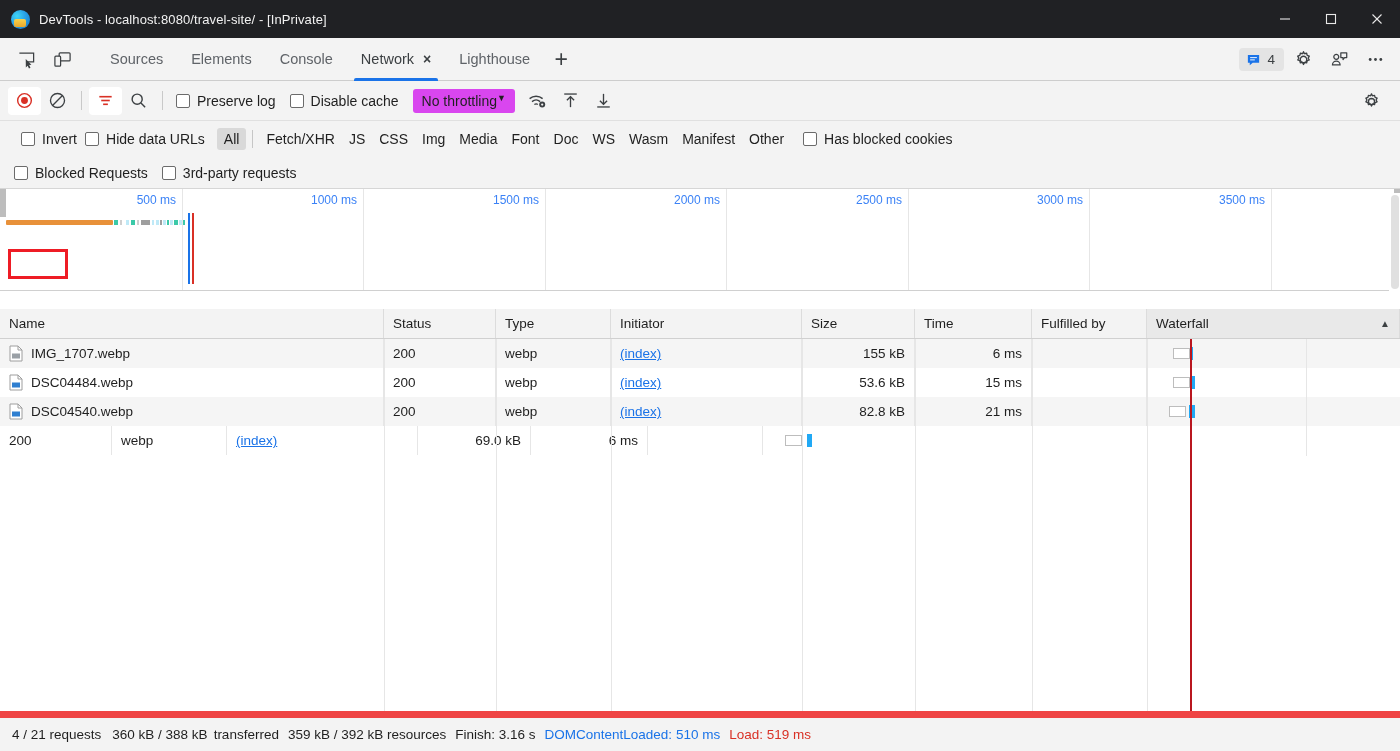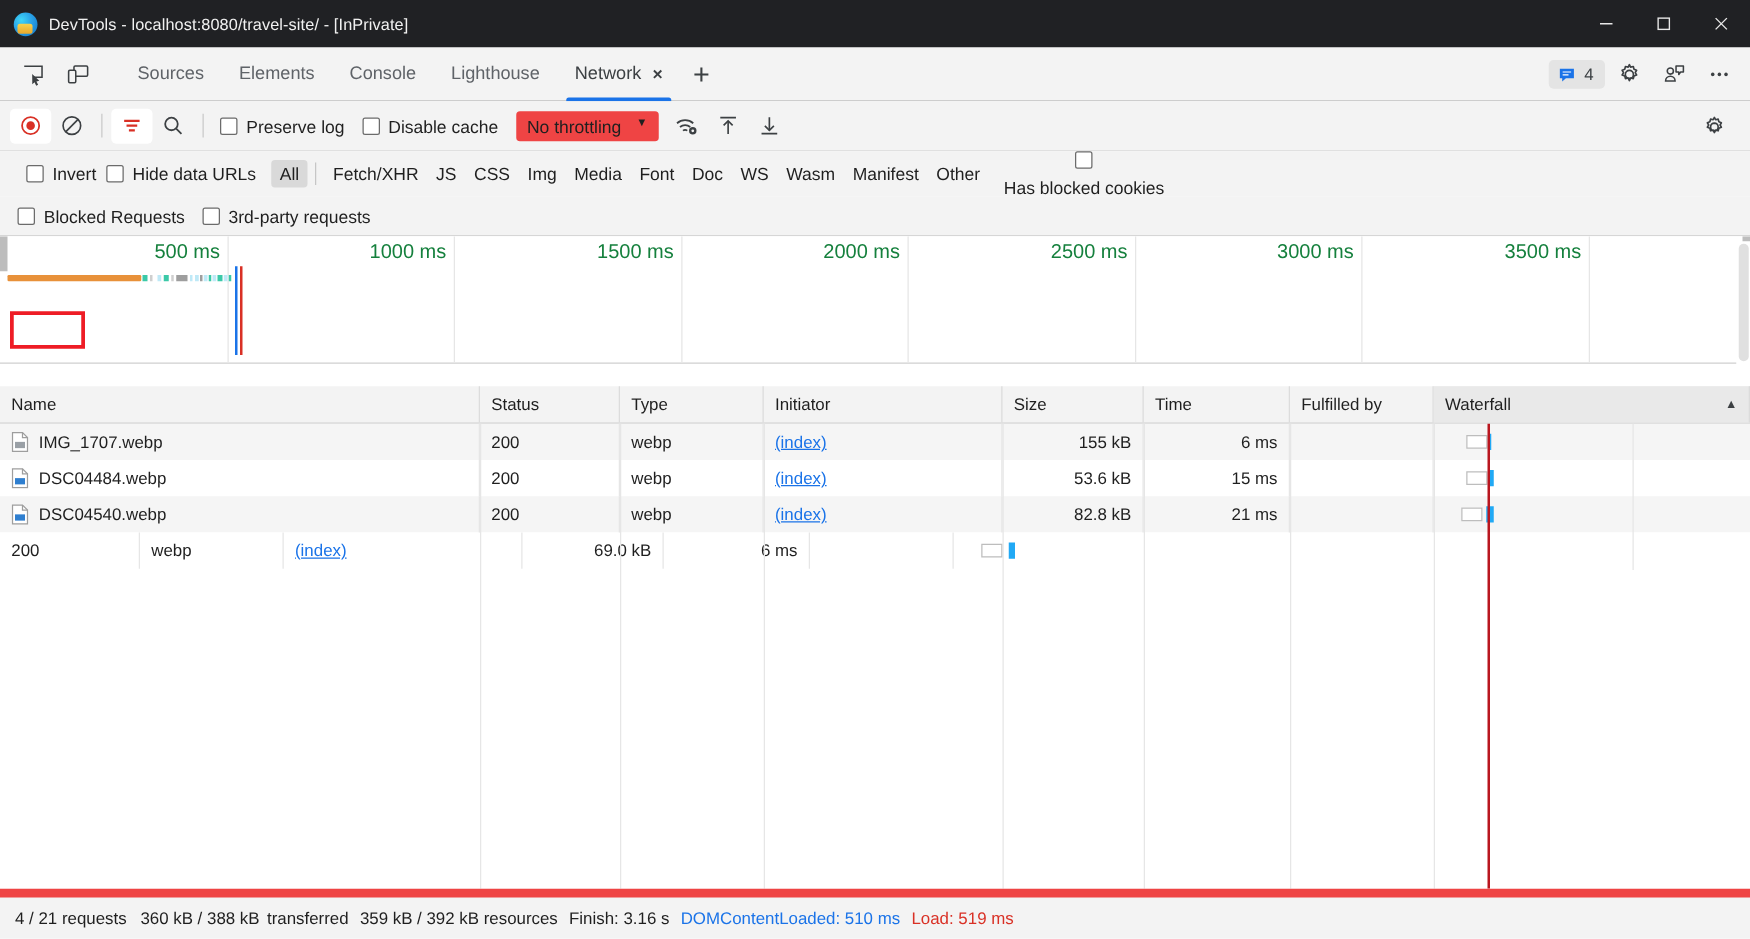--- a/index.html
+++ b/index.html
@@ -87,21 +87,21 @@
   }
   .tool-btn.on { background:#ffffff; }
   .divider-v { width:1px; height:19px; background:#c9c9c9; margin:0 7px; }
   .chk-wrap { display:flex; align-items:center; gap:7px; margin-left:6px; margin-right:8px; }
   .chk {
     width:14px; height:14px; border:1.4px solid #6b6b6b; border-radius:2px;
     background:#fff; flex:none;
   }
   .chk-label { font-size:14px; color:#1f1f1f; white-space:nowrap; }
   .throttle {
-    display:flex; align-items:flex-start; gap:12px; background:#ef4444;
+    display:flex; align-items:flex-start; gap:0; background:#d946ef;
     border-radius:3px; padding:4px 9px; margin-left:6px; margin-right:6px;
   }
   .throttle-text { font-size:14px; color:#1f1f1f; white-space:nowrap; }
   .caret { font-size:9px; color:#1f1f1f; }
   .toolbar-gear { position:absolute; right:12px; top:6px; }
 
   
   .filter-row {
     height:36px; background:#f3f3f3; display:flex; align-items:center;
     padding-left:8px; position:relative;
@@ -141,21 +141,21 @@
   .ov-left-handle {
     position:absolute; left:0; top:0; width:6px; height:28px; background:#bdbdbd;
   }
   .ov-right-handle {
     position:absolute; right:0; top:0; width:6px; height:28px; background:#bdbdbd;
   }
   .ov-tick {
     position:absolute; top:0; bottom:0; width:1px; background:#e6e6e6;
   }
   .ov-label {
-    position:absolute; top:4px; font-size:16px; color:#15803d;
+    position:absolute; top:4px; font-size:12px; color:#3b82f6;
     transform:translateX(-100%); padding-right:6px; white-space:nowrap;
   }
   .ov-bar-orange {
     position:absolute; height:5px; background:#e8913a; top:31px; border-radius:1px;
   }
   .ov-dash { position:absolute; height:5px; top:31px; }
   .ov-vline { position:absolute; top:24px; bottom:6px; width:1.5px; }
 
   
   .table { position:absolute; left:0; right:0; top:309px; bottom:40px; background:#fff; }
@@ -256,27 +256,27 @@
   <div class="tabs">
     <div class="tab">
         <span>Sources</span>
       </div>
     <div class="tab">
         <span>Elements</span>
       </div>
     <div class="tab">
         <span>Console</span>
       </div>
-    <div class="tab">
-        <span>Lighthouse</span>
-      </div>
     <div class="tab active">
       <span>Network</span>
       <span class="tab-close">×</span>
     </div>
+    <div class="tab">
+        <span>Lighthouse</span>
+      </div>
     <div class="tab-add">+</div>
   </div>
   <div class="tabbar-right">
     <div class="issues-pill">
       <svg width="15" height="15" viewBox="0 0 16 16">
         <path d="M2 3.2h12v8.2H7.2L4 14v-2.6H2z" fill="#1a73e8"></path>
         <line x1="4.4" y1="6" x2="11.6" y2="6" stroke="#fff" stroke-width="1"></line>
         <line x1="4.4" y1="8.4" x2="9.4" y2="8.4" stroke="#fff" stroke-width="1"></line>
       </svg>
       <span class="issues-count">4</span>
@@ -395,21 +395,21 @@
     <span class="ftype">CSS</span>
     <span class="ftype">Img</span>
     <span class="ftype">Media</span>
     <span class="ftype">Font</span>
     <span class="ftype">Doc</span>
     <span class="ftype">WS</span>
     <span class="ftype">Wasm</span>
     <span class="ftype">Manifest</span>
     <span class="ftype">Other</span>
   </div>
-  <div class="chk-wrap" style="margin-left:12px;flex-direction:column;">
+  <div class="chk-wrap" style="margin-left:12px;">
     <span class="chk"></span>
     <span class="chk-label">Has blocked cookies</span>
   </div>
 </div>
 
 <div class="filter-row2">
   <div class="chk-wrap" style="margin-left:0;">
     <span class="chk"></span>
     <span class="chk-label">Blocked Requests</span>
   </div>

